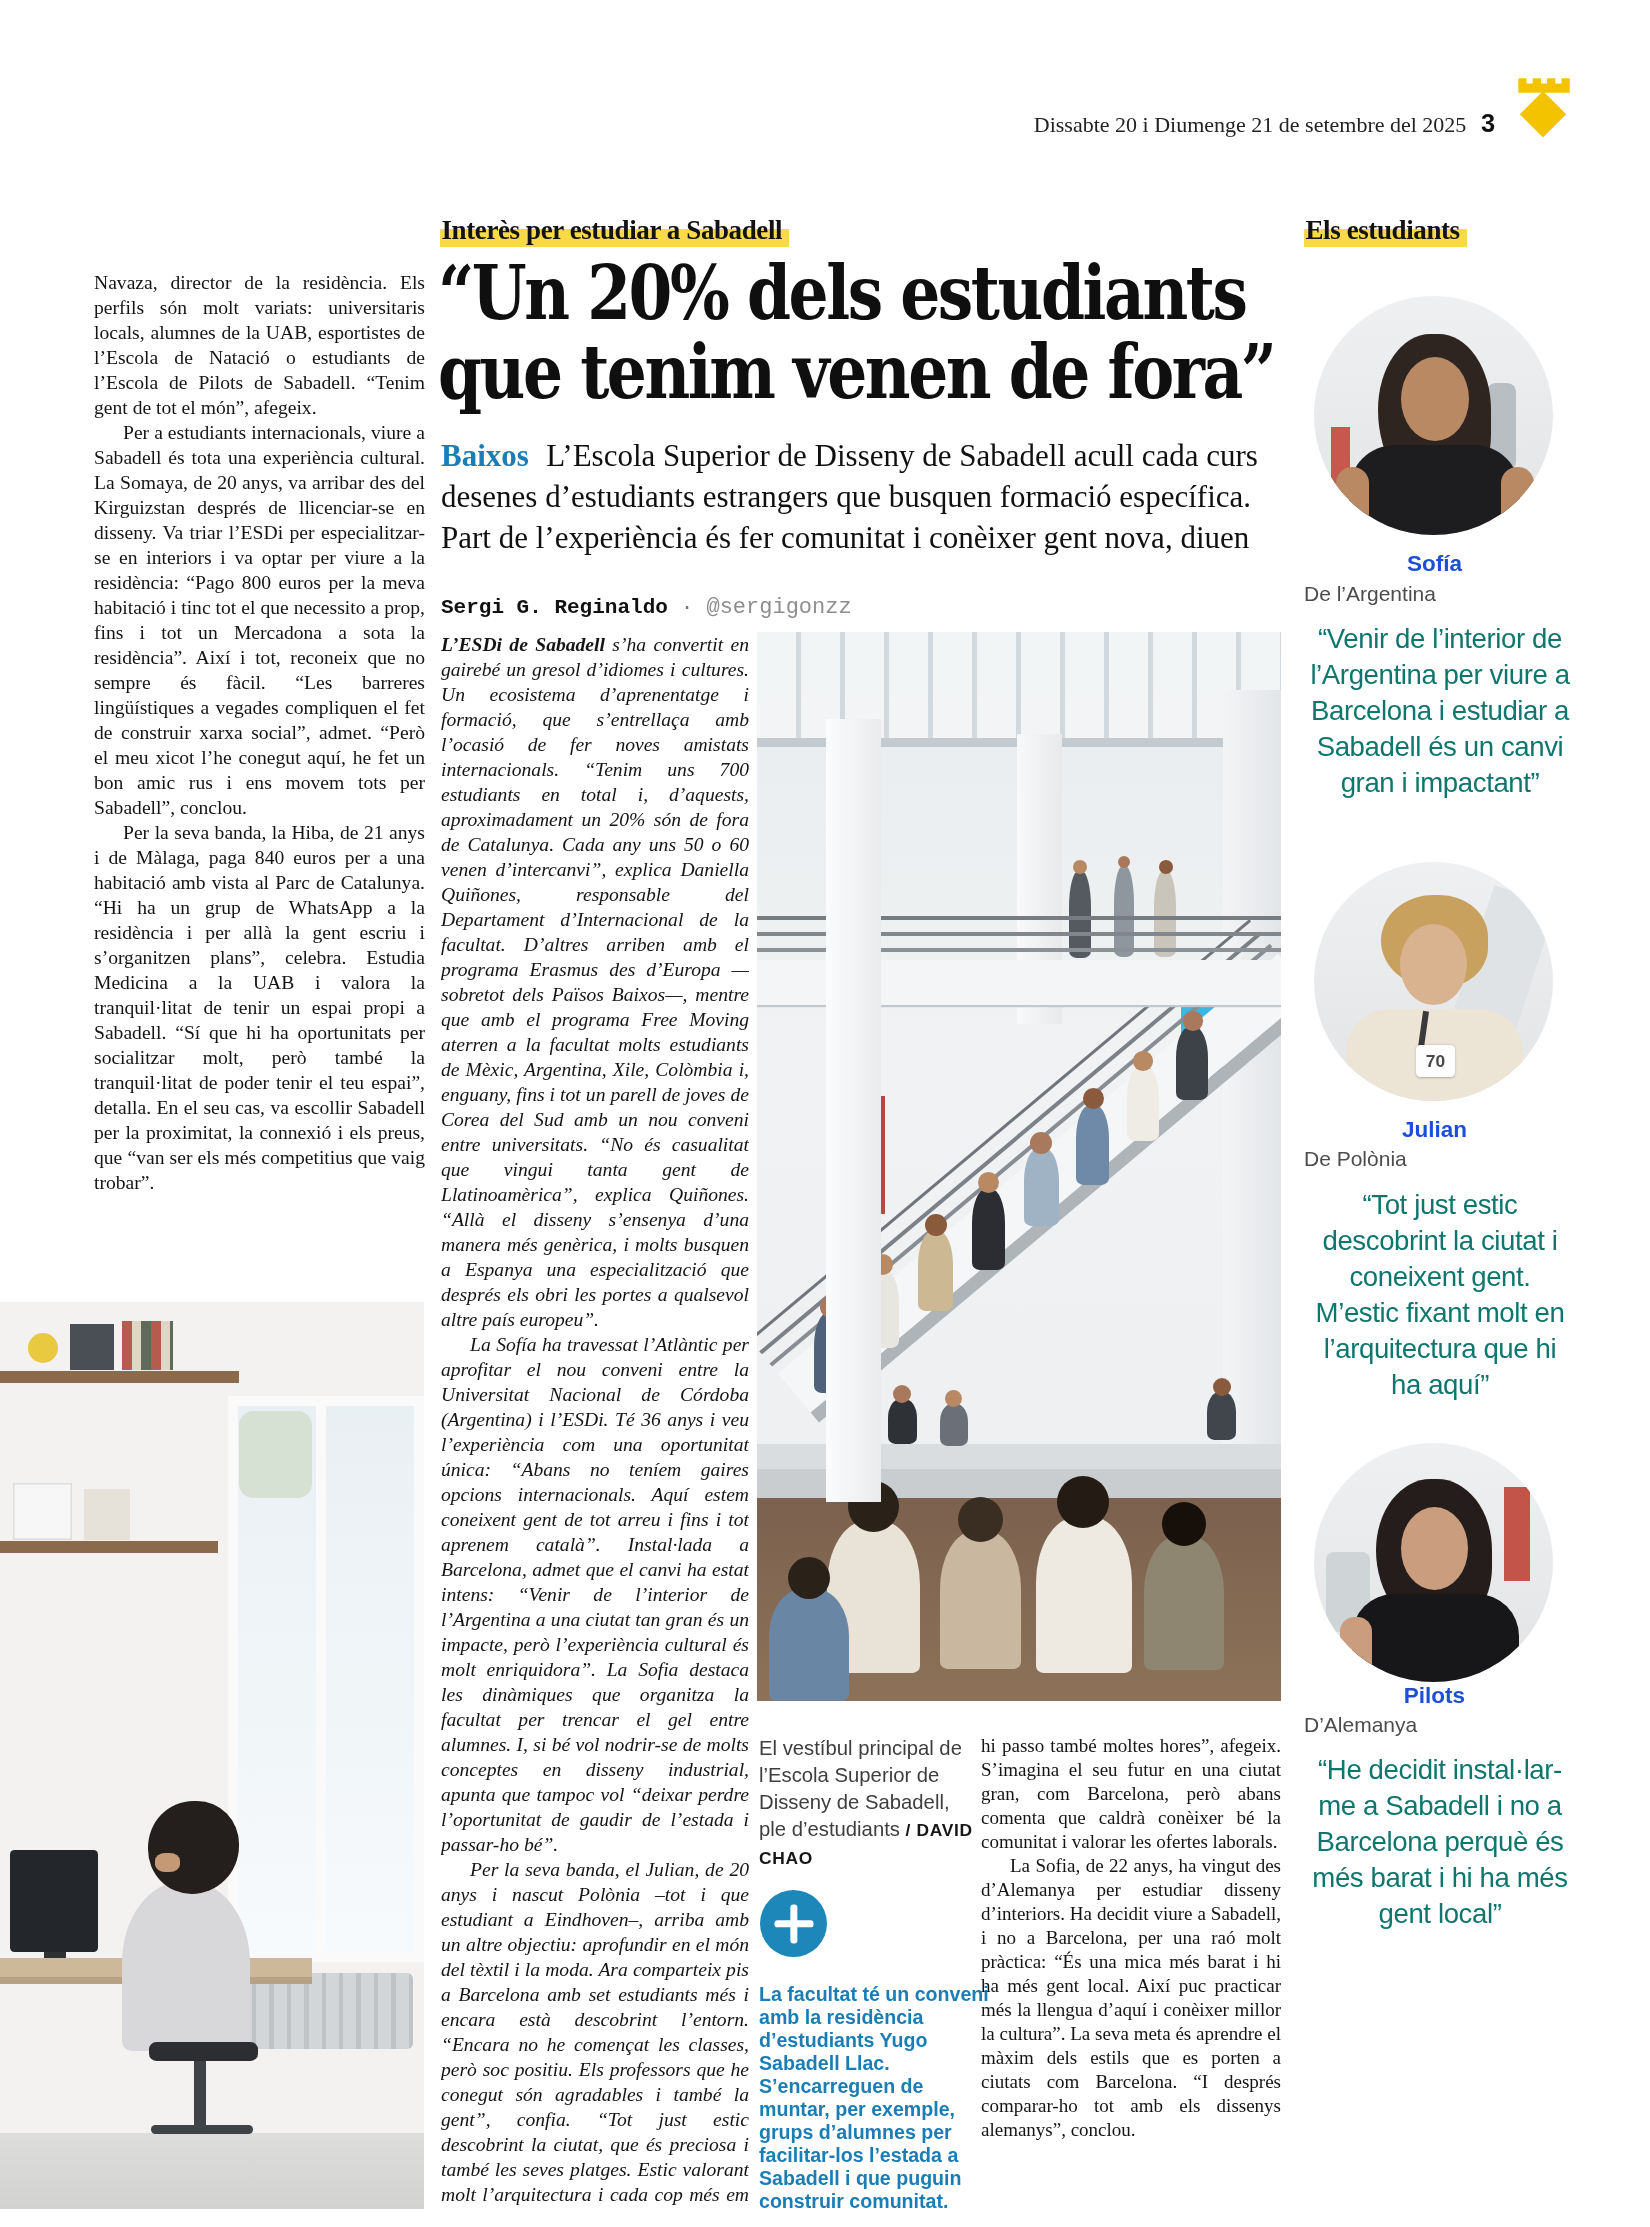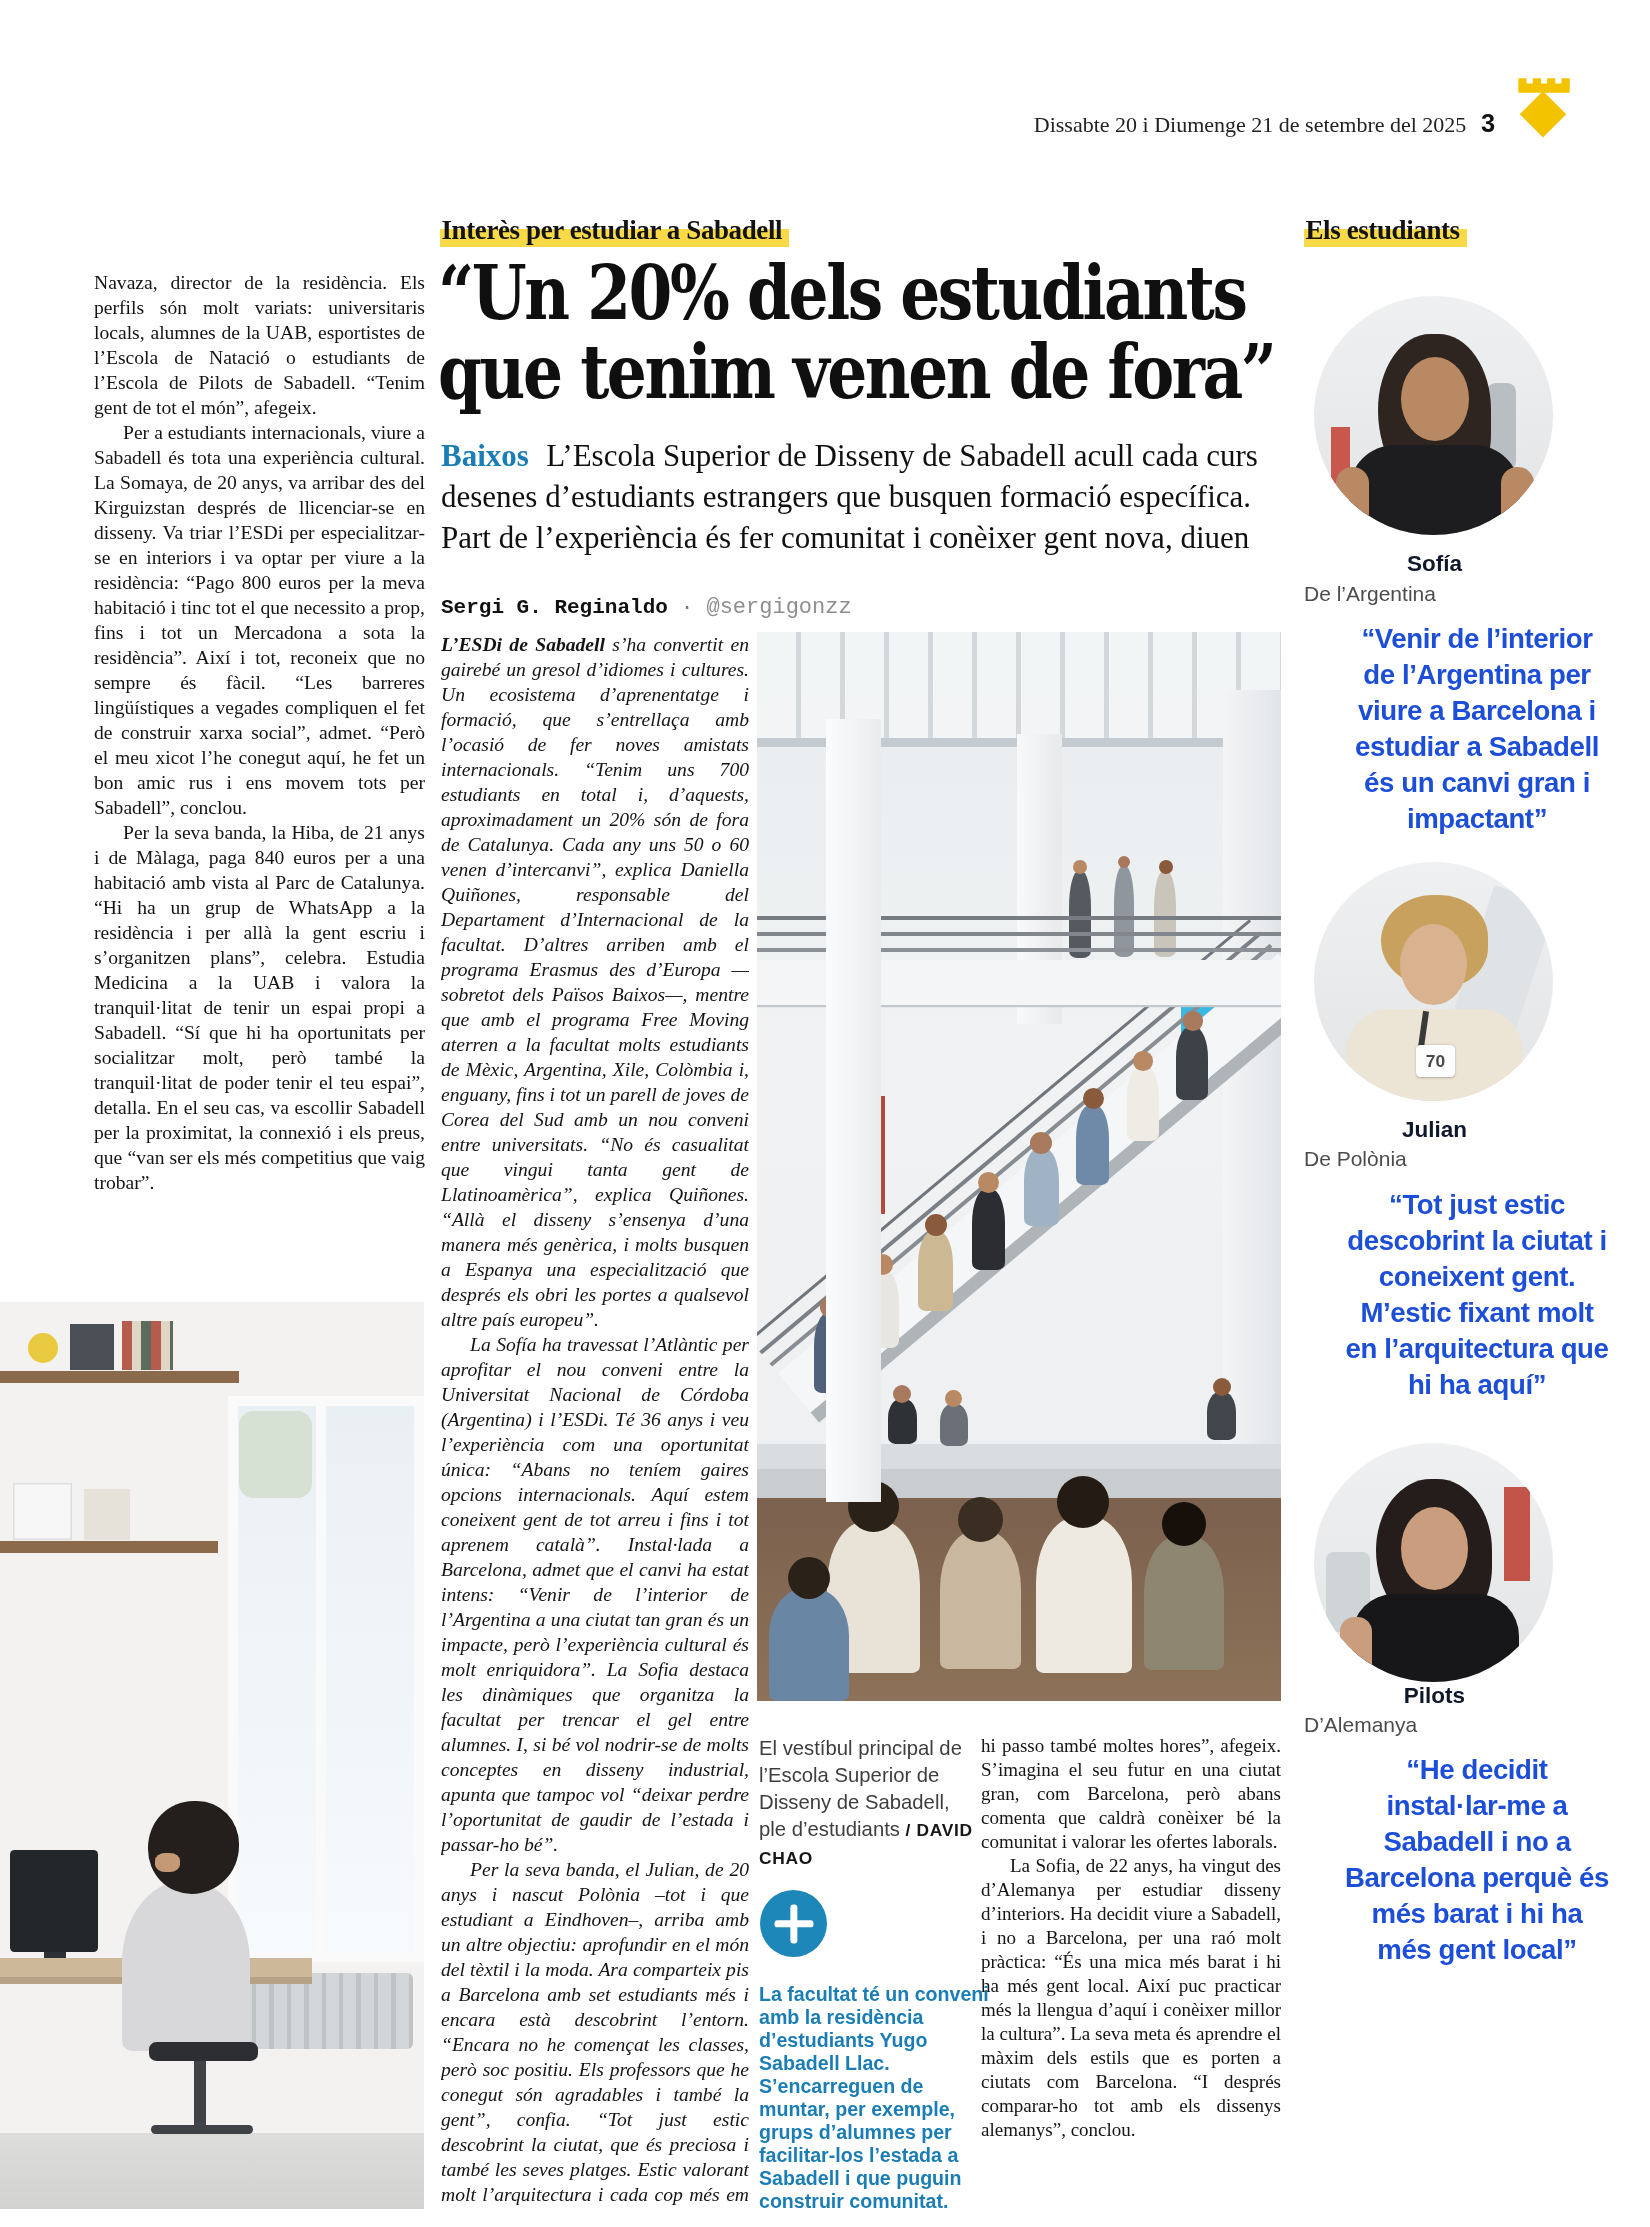--- a/index.html
+++ b/index.html
@@ -40,23 +40,23 @@
   .plus::before{width:39px;height:7.3px;transform:translate(-50%,-50%);}
   .plus::after{width:7.3px;height:39px;transform:translate(-50%,-50%);}
   .note{position:absolute;left:759px;top:1983px;width:234px;height:229px;overflow:hidden;font-family:"Liberation Sans",sans-serif;font-weight:700;font-size:19.6px;line-height:23px;color:#1a7db5;}
   
   .main-photo{position:absolute;left:757px;top:632px;width:524px;height:1069px;overflow:hidden;background:linear-gradient(#e9edef 0%,#f0f2f3 40%,#eceef0 100%);}
   .bl-photo{position:absolute;left:0;top:1302px;width:424px;height:907px;overflow:hidden;background:#f3f2f0;}
   .abs{position:absolute;}
   
   .tphoto{position:absolute;left:1314px;width:239px;height:239px;border-radius:50%;overflow:hidden;background:linear-gradient(#eef0f1,#e2e4e6);}
   .t1{top:296px;}.t2{top:862px;}.t3{top:1443px;}
-  .tname{position:absolute;left:1304px;width:261px;text-align:center;font-family:"Liberation Sans",sans-serif;font-weight:700;font-size:22.5px;color:#0f172a;}
+  .tname{position:absolute;left:1304px;width:261px;text-align:center;font-family:"Liberation Sans",sans-serif;font-weight:700;font-size:22.5px;color:#1d4ed8;}
   .torigin{position:absolute;left:1304px;width:261px;font-family:"Liberation Sans",sans-serif;font-size:21px;color:#4c4c4c;}
-  .tquote{position:absolute;left:1345px;width:264px;text-align:center;font-family:"Liberation Sans",sans-serif;font-size:27.6px;line-height:36px;color:#1d4ed8;letter-spacing:-0.4px;font-weight:bold;}
+  .tquote{position:absolute;left:1308px;width:264px;text-align:center;font-family:"Liberation Sans",sans-serif;font-size:27.6px;line-height:36px;color:#0f766e;letter-spacing:-0.4px;}
   .badge{position:absolute;background:#fdfdfd;border-radius:4.4px;font-family:"Liberation Sans",sans-serif;font-weight:700;color:#4a4a4a;text-align:center;box-shadow:0 0.7px 2.2px rgba(0,0,0,.25);}
 </style>
 </head>
 <body>
 
 <div class="page">
 
   <div class="dateline"><span>Dissabte 20 i Diumenge 21 de setembre del 2025</span><span class="pageno">3</span></div>
   <div class="crest">
     <svg width="62" height="74" viewBox="0 0 60 72">

